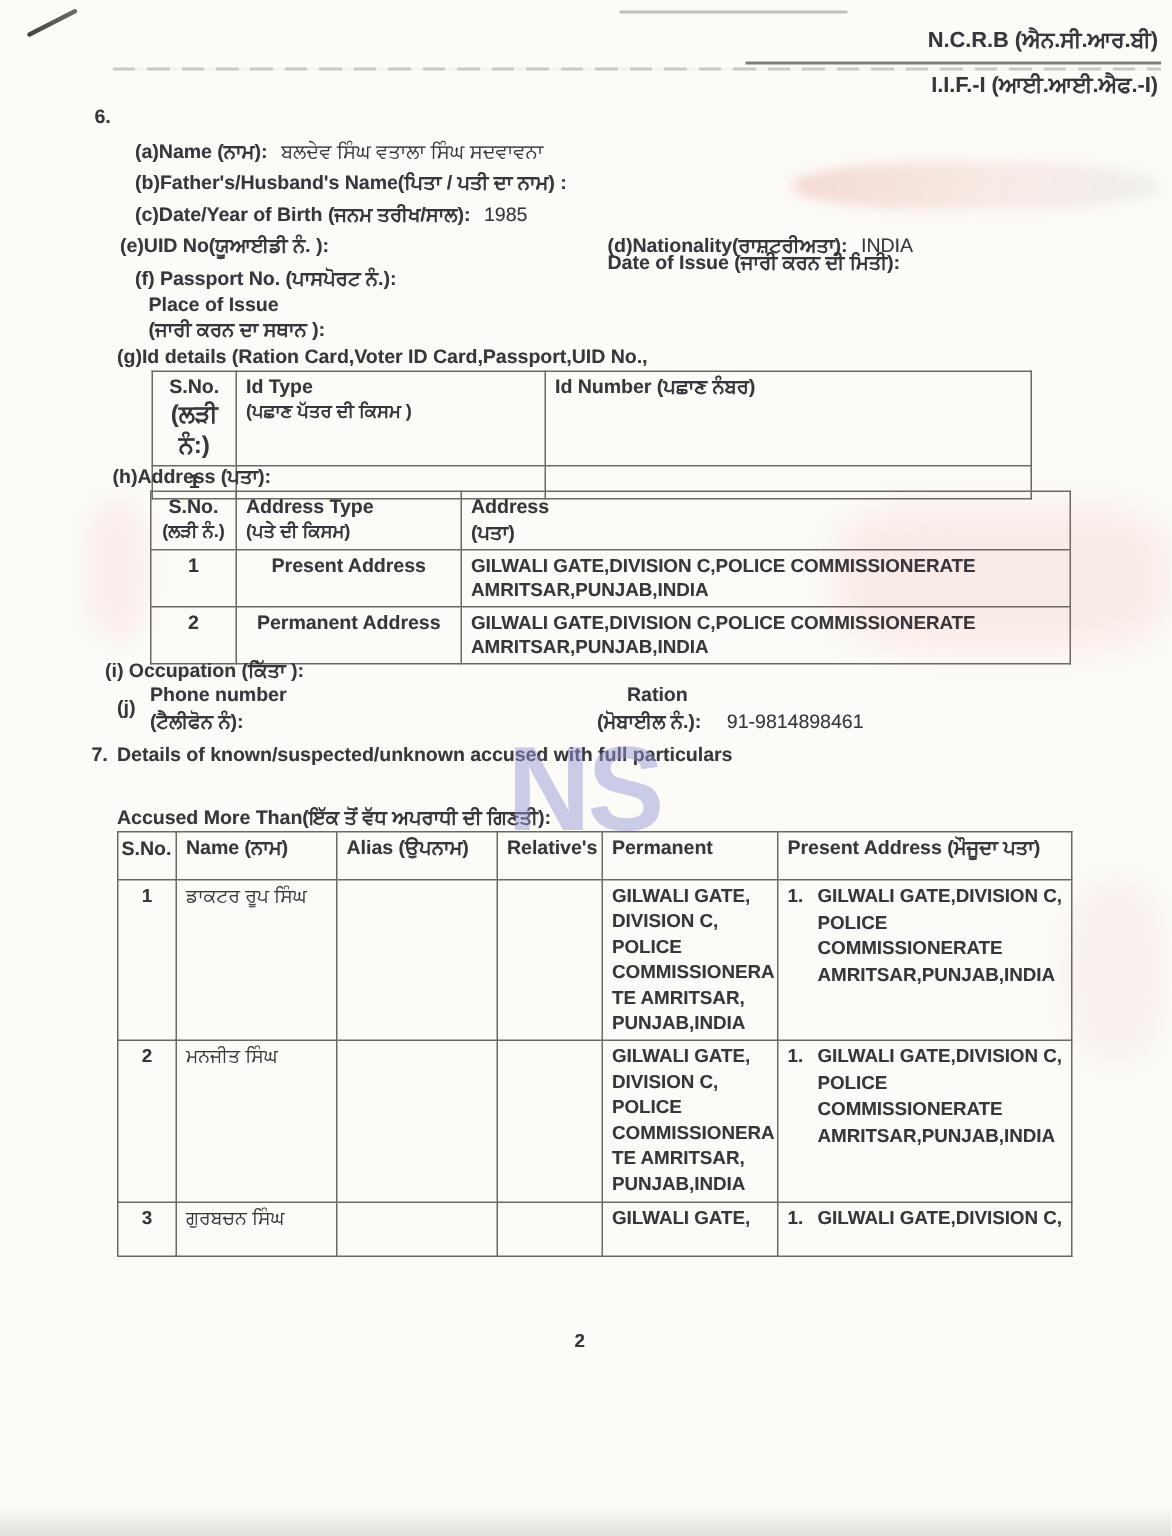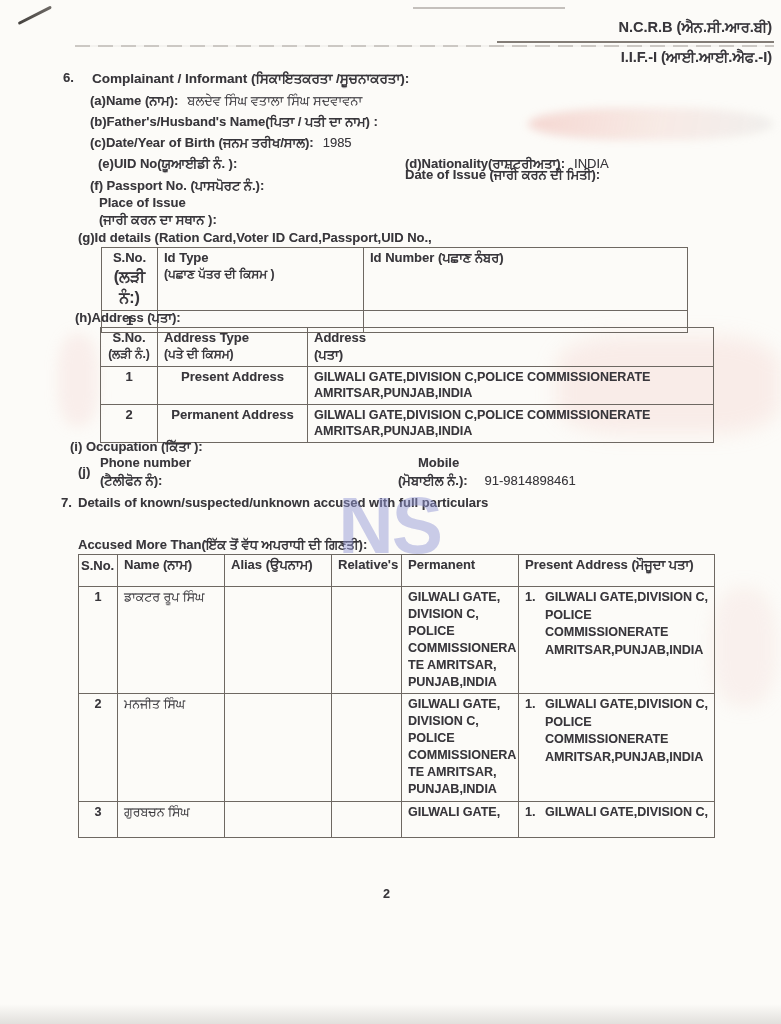--- a/index.html
+++ b/index.html
@@ -63,34 +63,33 @@
   <div class="abs smudge sm3"></div>
   <div class="abs smudge sm4"></div>
   <div class="abs bottom-shade"></div>
 
   <div class="abs b hdr" style="right:9px;top:18px;">N.C.R.B (ਐਨ.ਸੀ.ਆਰ.ਬੀ)</div>
   <div class="abs rule-ncrb"></div>
   <div class="abs rule-dashed"></div>
   <div class="abs b hdr" style="right:9px;top:48px;">I.I.F.-I (ਆਈ.ਆਈ.ਐਫ.-I)</div>
 
   <div class="abs b" style="left:63px;top:70px;">6.</div>
-  <div class="abs b" style="left:92px;top:70px;font-size:13.5px;">Complainant / Informant (ਸਿਕਾਇਤਕਰਤਾ /ਸੂਚਨਾਕਰਤਾ):</div>
 
   <div class="abs line" style="left:90px;top:93px;">
     <span class="b">(a)Name (ਨਾਮ):</span>
     <span class="v">ਬਲਦੇਵ ਸਿੰਘ ਵਤਾਲਾ ਸਿੰਘ ਸਦਵਾਵਨਾ</span>
   </div>
   <div class="abs line" style="left:90px;top:114px;">
     <span class="b">(b)Father's/Husband's Name(ਪਿਤਾ / ਪਤੀ ਦਾ ਨਾਮ) :</span>
   </div>
   <div class="abs line" style="left:90px;top:135px;">
     <span class="b">(c)Date/Year of Birth (ਜਨਮ ਤਰੀਖ/ਸਾਲ):</span>
     <span class="v">1985</span>
   </div>
-  <div class="abs line" style="left:98px;top:156px;">
+  <div class="abs line" style="left:80px;top:156px;">
     <span class="b">(e)UID No(ਯੂਆਈਡੀ ਨੰ. ):</span>
   </div>
   <div class="abs line" style="left:405px;top:156px;">
     <span class="b">(d)Nationality(ਰਾਸ਼ਟਰੀਅਤਾ):</span>
     <span class="v">INDIA</span>
   </div>
   <div class="abs line" style="left:90px;top:178px;">
     <span class="b">(f) Passport No. (ਪਾਸਪੋਰਟ ਨੰ.):</span>
   </div>
   <div class="abs line" style="left:405px;top:167px;">
@@ -160,21 +159,21 @@
       <td class="sb">Permanent Address</td>
       <td class="addr-cell">GILWALI GATE,DIVISION C,POLICE COMMISSIONERATE AMRITSAR,PUNJAB,INDIA</td>
     </tr>
   </tbody>
     </table>
 
   <div class="abs b" style="left:70px;top:439px;">(i) Occupation (ਕਿੱਤਾ ):</div>
   <div class="abs b" style="left:78px;top:464px;">(j)</div>
   <div class="abs b" style="left:100px;top:455px;">Phone number</div>
   <div class="abs b" style="left:100px;top:473px;">(ਟੈਲੀਫੋਨ ਨੰ):</div>
-  <div class="abs b" style="left:418px;top:455px;">Mobile</div>
+  <div class="abs b" style="left:418px;top:455px;">Ration</div>
   <div class="abs line" style="left:398px;top:473px;">
     <span class="b">(ਮੋਬਾਈਲ ਨੰ.):</span>
     <span class="v" style="margin-left:8px;">91-9814898461</span>
   </div>
 
   <div class="abs b" style="left:61px;top:495px;">7.</div>
   <div class="abs b" style="left:78px;top:495px;">Details of known/suspected/unknown accused with full particulars</div>
   <div class="abs b" style="left:78px;top:537px;">Accused More Than(ਇੱਕ ਤੋਂ ਵੱਧ ਅਪਰਾਧੀ ਦੀ ਗਿਣਤੀ):</div>
 
   <table class="abs acc" style="left:78px;top:554px;width:636px;">

